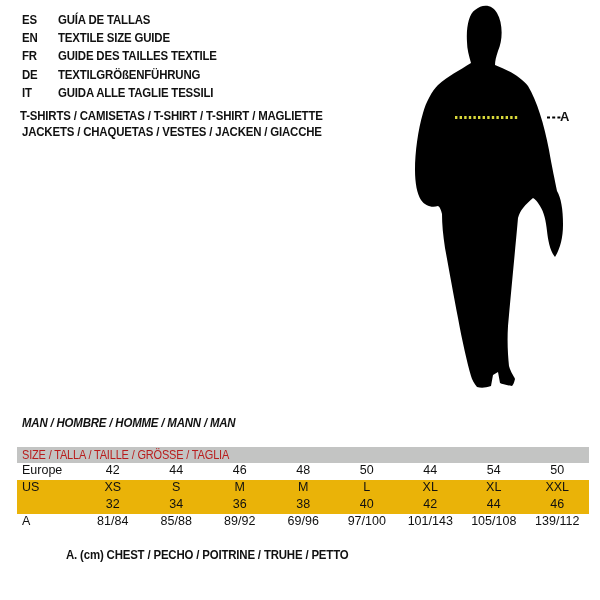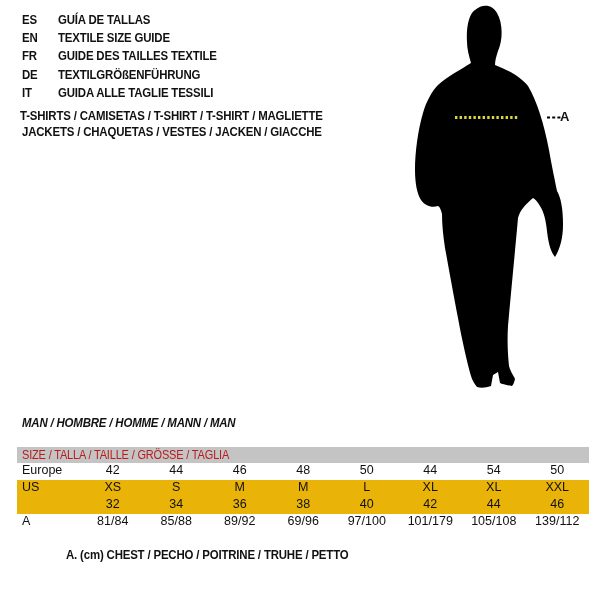--- a/index.html
+++ b/index.html
@@ -147,19 +147,19 @@
     <span class="tcell">46</span>
   </div>
 
   <div class="trow">
     <span class="tlabel">A</span>
     <span class="tcell">81/84</span>
     <span class="tcell">85/88</span>
     <span class="tcell">89/92</span>
     <span class="tcell">69/96</span>
     <span class="tcell">97/100</span>
-    <span class="tcell">101/179</span>
+    <span class="tcell">101/143</span>
     <span class="tcell">105/108</span>
     <span class="tcell">139/112</span>
   </div>
 </div>
 
 <div class="footnote"><span class="cond">A. (cm) CHEST / PECHO / POITRINE / TRUHE / PETTO</span></div>
 
 </body></html>

